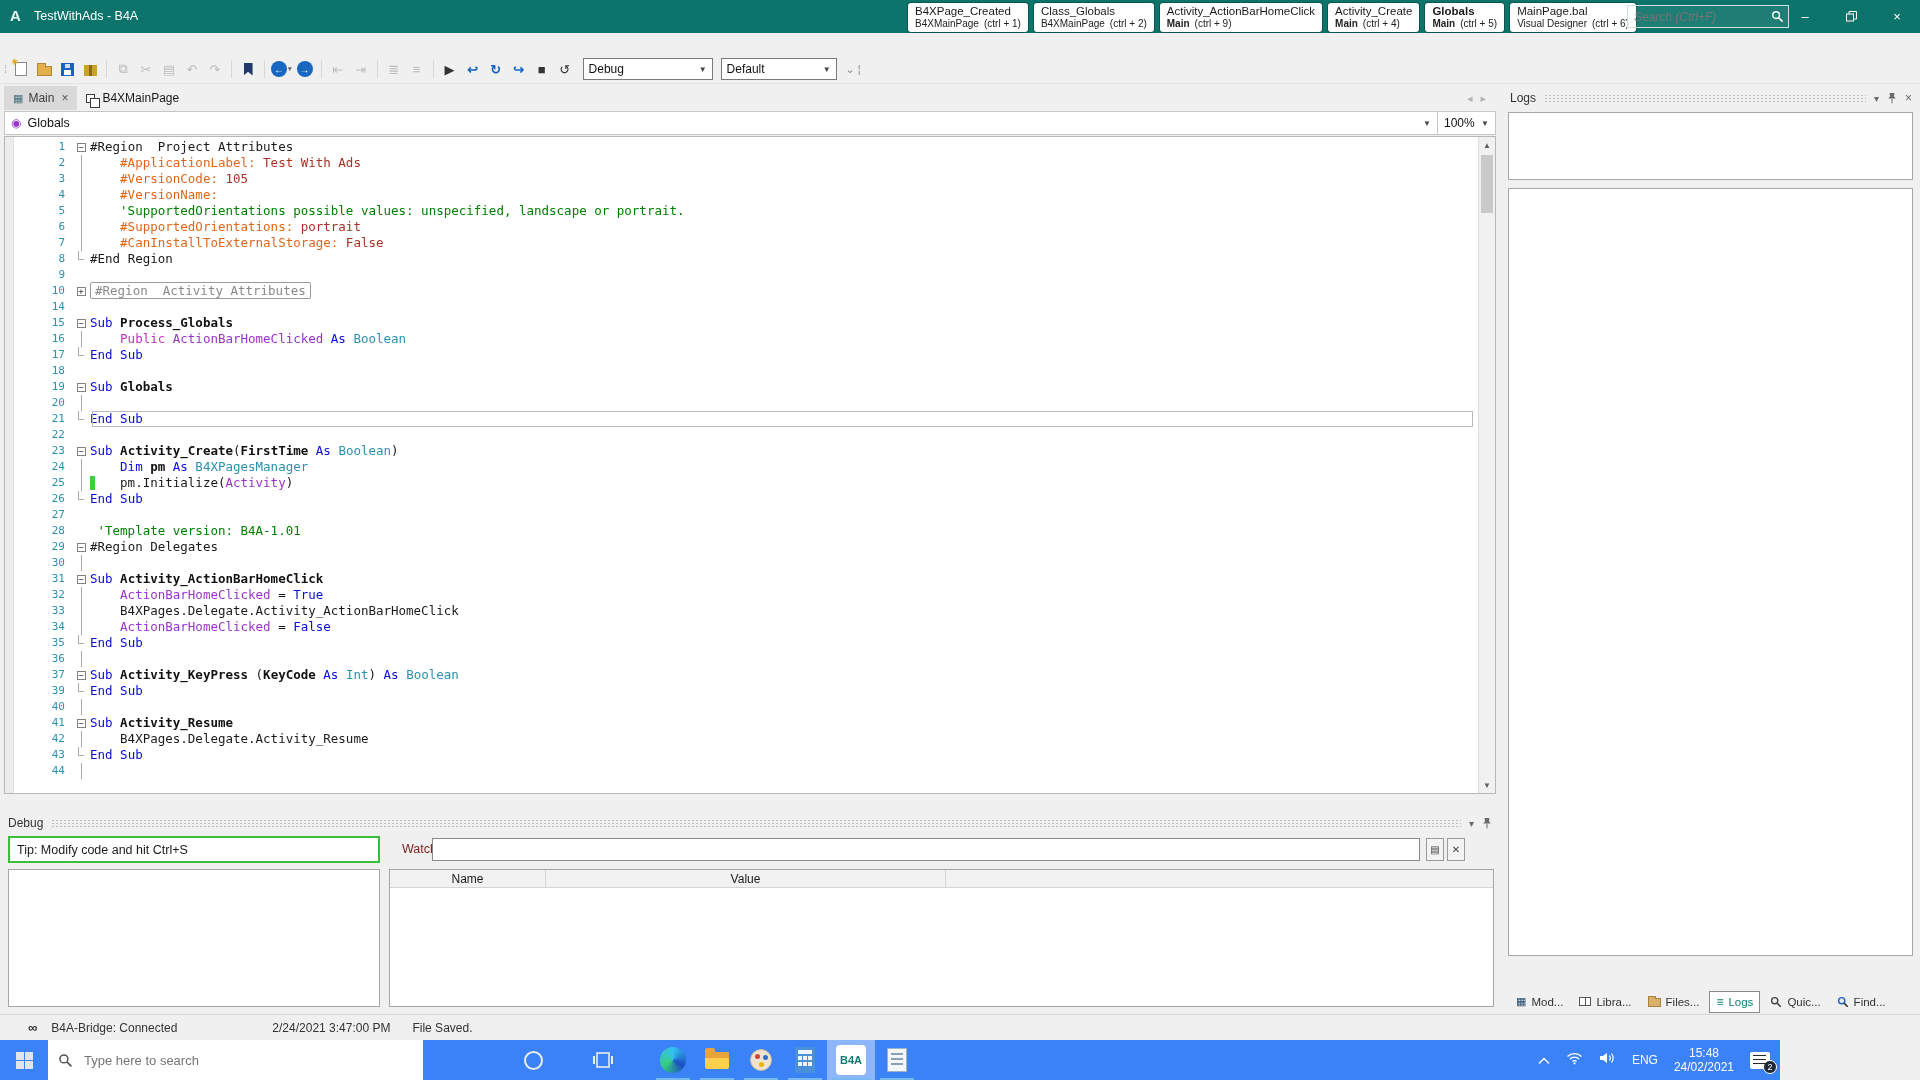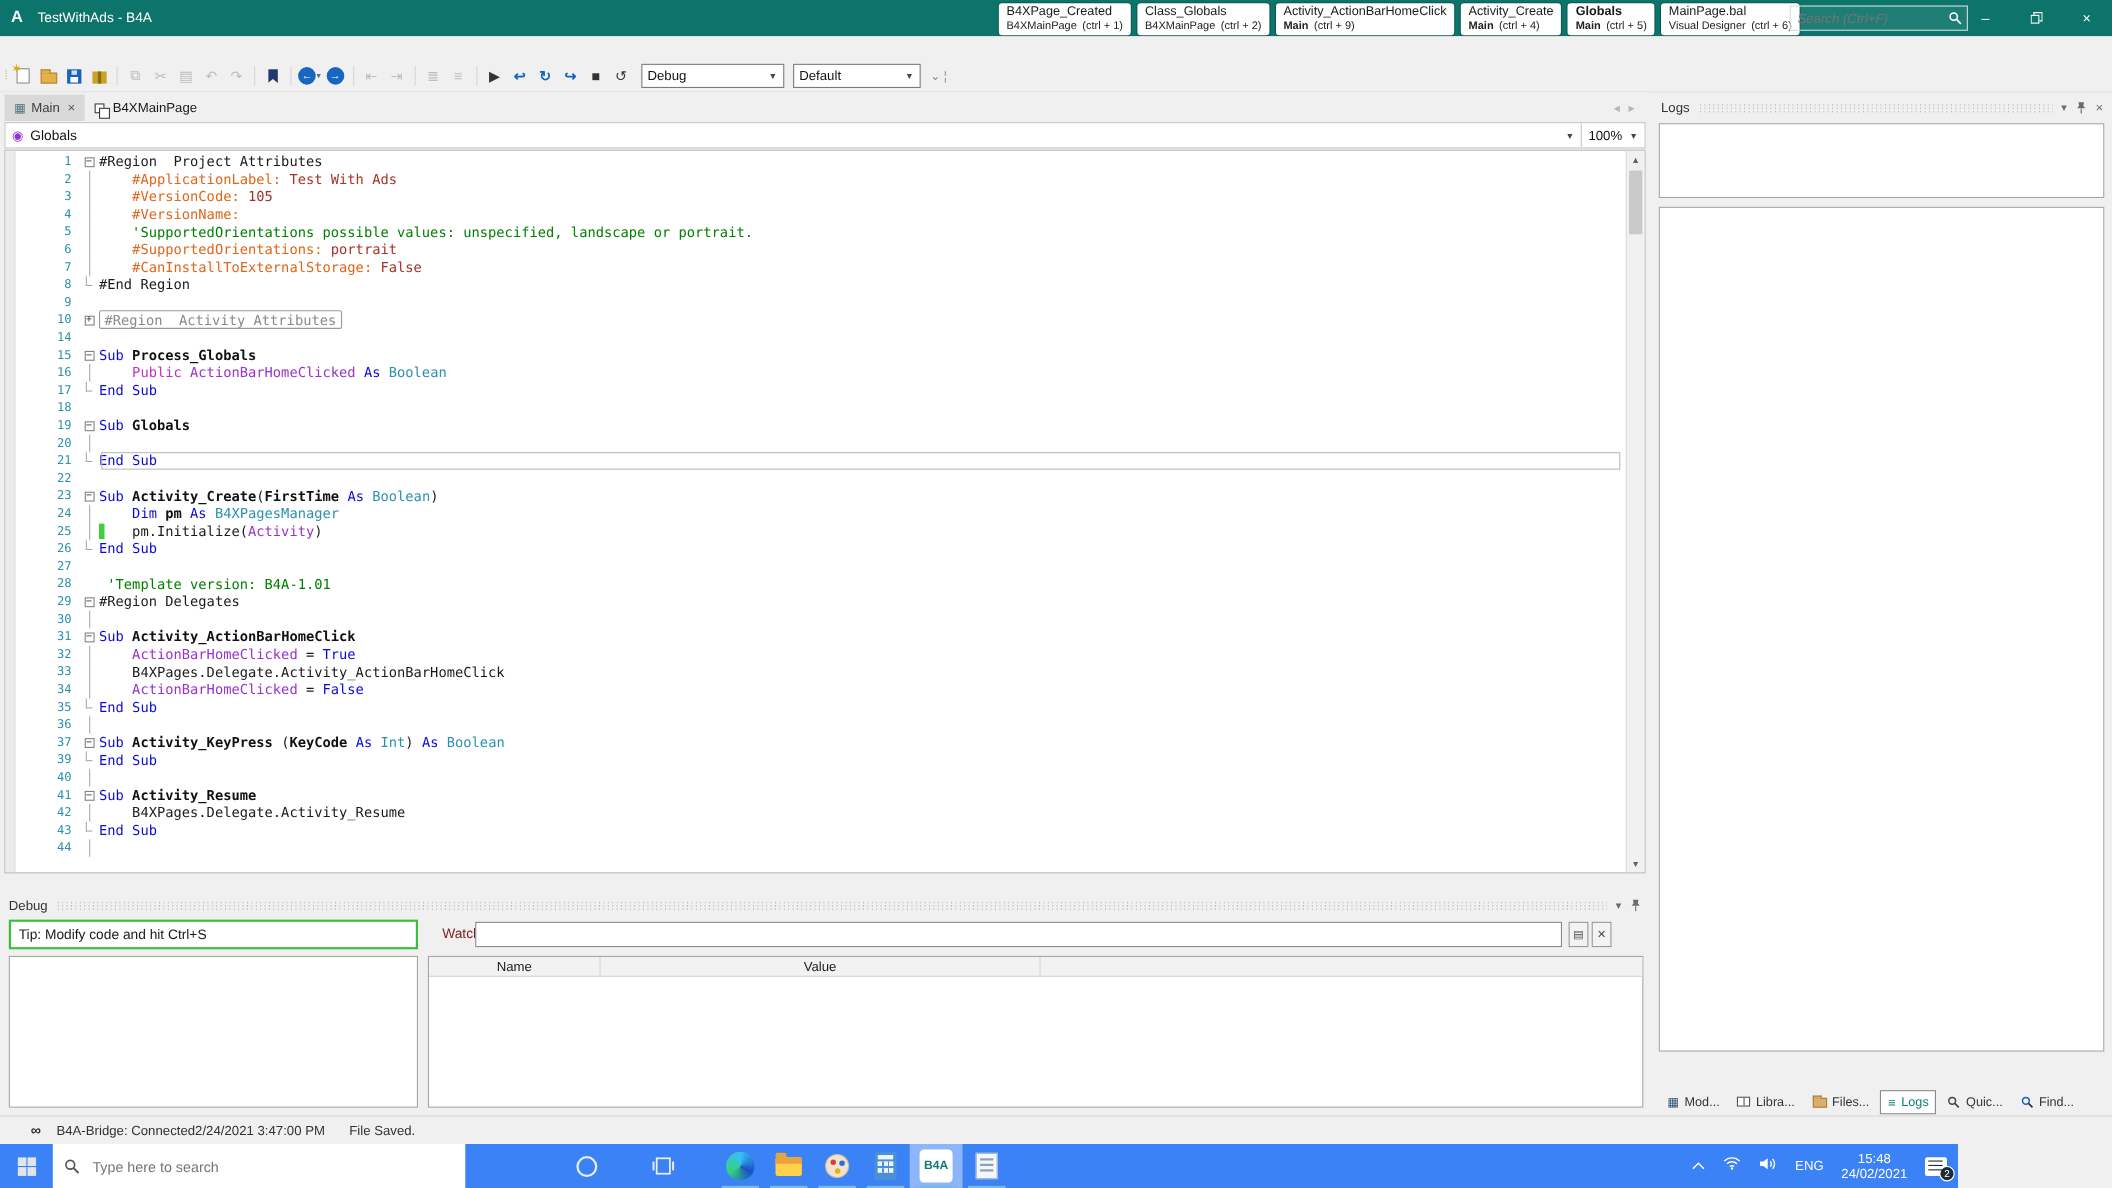--- a/index.html
+++ b/index.html
@@ -134,21 +134,21 @@
   .ic-book{position:relative;width:12px;height:9px;border:1px solid #555;background:#fff;}
   .ic-book::after{content:"";position:absolute;left:5px;top:0;width:1px;height:7px;background:#555;}
   .ic-files{position:relative;width:13px;height:9px;background:#d8b06a;border:1px solid #a9823d;margin-top:2px;}
   .ic-files::before{content:"";position:absolute;left:-1px;top:-3px;width:6px;height:2px;background:#d8b06a;border:1px solid #a9823d;border-bottom:0;}
   .ic-logs{color:#0e7d74;font-weight:bold;font-size:12px;}
 
   
   .statusbar{position:absolute;left:0;top:1014px;width:1920px;height:26px;background:#f0f0f0;border-top:1px solid #d8d8d8;
              display:flex;align-items:center;font-size:12px;color:#333;}
   .st-ic{margin-left:28px;color:#2a2a2a;font-weight:bold;font-size:13px;}
-  .st-a{margin-left:14px;} .st-b{} .st-c{margin-left:22px;}
+  .st-a{margin-left:14px;} .st-b{margin-left:95px;} .st-c{margin-left:22px;}
 
   
   .taskbar{position:absolute;left:0;top:1040px;width:1780px;height:40px;background:#3b82f6;display:flex;align-items:stretch;}
   .slot{position:relative;display:flex;align-items:center;justify-content:center;}
   .slot.run::after{content:"";position:absolute;left:5px;right:5px;bottom:0;height:2px;background:#76b9f0;}
   .slot.activeapp{background:rgba(255,255,255,.42);}
   .startbtn{width:48px;}
   .tb-searchbox{width:375px;background:#fff;display:flex;align-items:center;gap:9px;padding:0 10px;}
   .tb-searchbox input{border:0;outline:none;flex:1;font-size:13px;color:#333;font-family:"Liberation Sans",sans-serif;}
   .gap1{width:88px;} .gap2{width:26px;}

